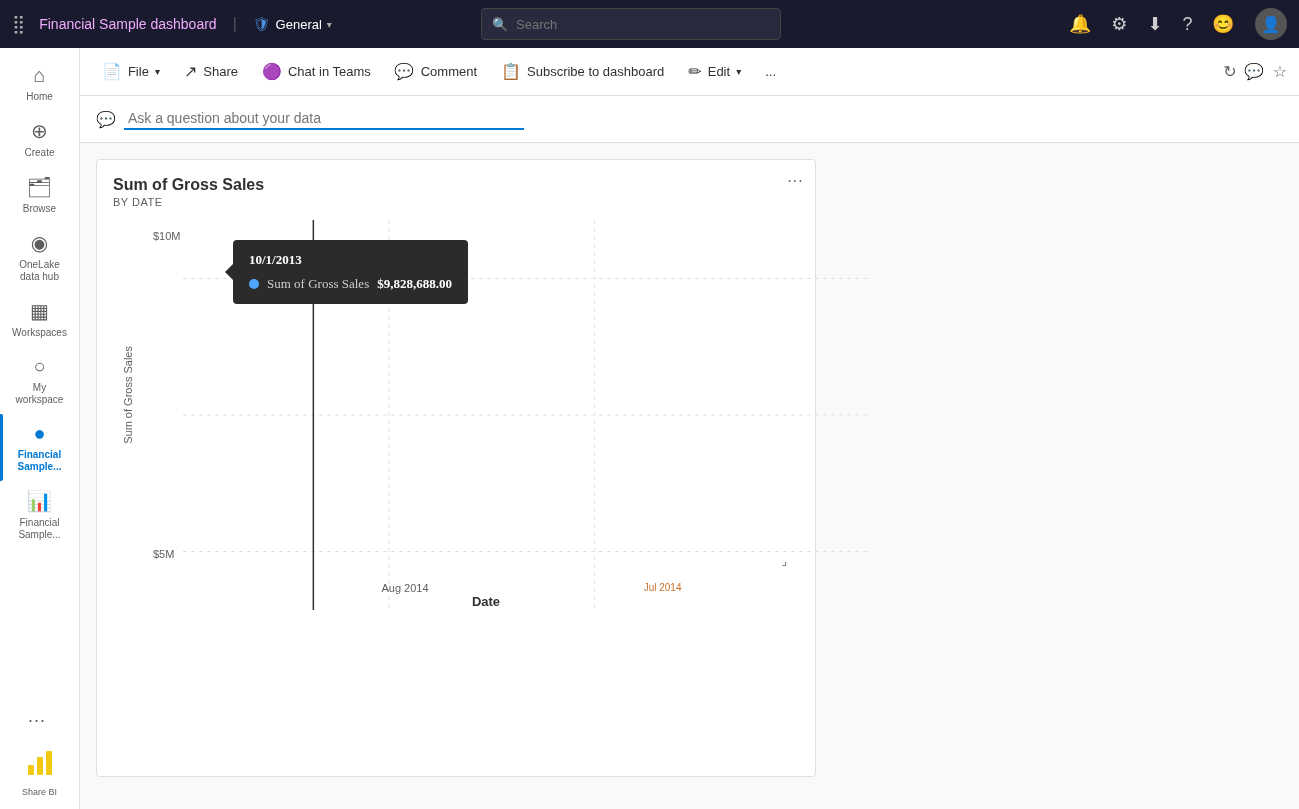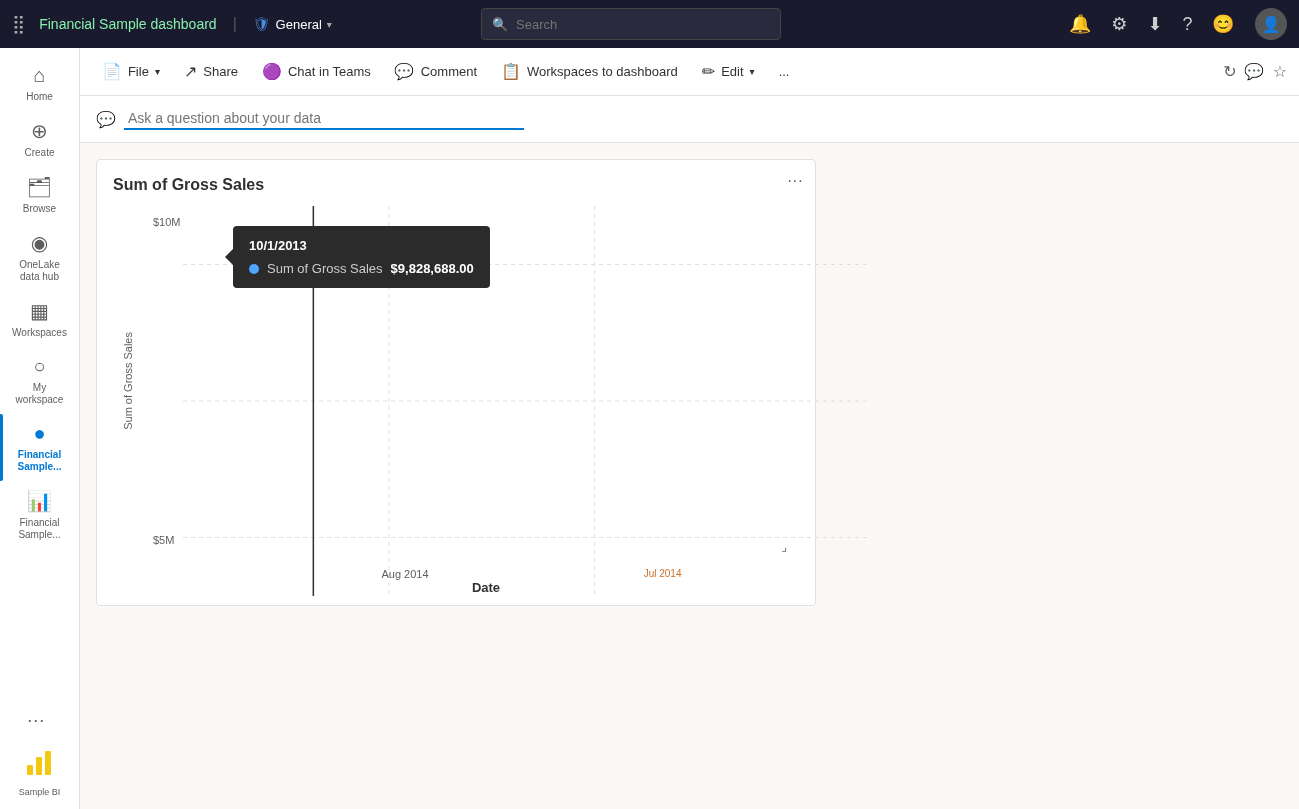--- a/index.html
+++ b/index.html
@@ -9,21 +9,21 @@
     .top-bar {
       height: 48px;
       background: #1a1a2e;
       display: flex;
       align-items: center;
       padding: 0 12px;
       gap: 10px;
       flex-shrink: 0;
     }
     .top-bar-dots { color: #aaa; font-size: 18px; cursor: pointer; margin-right: 4px; }
-    .app-title { color: #86efac; font-size: 14px; white-space: nowrap; }
+    .app-title { color: #f0abfc; font-size: 14px; white-space: nowrap; }
     .top-bar-divider { color: #555; margin: 0 6px; }
     .workspace-badge {
       display: flex; align-items: center; gap: 5px;
       color: #fff; font-size: 13px; cursor: pointer;
     }
     .shield-icon-wrap { color: #4a90e2; font-size: 14px; }
     .chevron-down { font-size: 10px; color: #aaa; }
     .search-bar {
       flex: 1; max-width: 300px; margin: 0 auto;
       background: #2a2a3e; border: 1px solid #444; border-radius: 4px;
@@ -99,36 +99,36 @@
       outline: none; font-size: 14px; color: #323130; padding: 2px 4px;
       background: transparent;
     }
 
     
     .dashboard { flex: 1; padding: 16px; overflow: auto; background: #faf9f8; }
 
     
     .chart-tile {
       background: #fff; border: 1px solid #e0e0e0; border-radius: 4px;
-      padding: 16px; width: 720px; height: 447px; position: relative;
+      padding: 16px; width: 720px; height: 618px; position: relative;
     }
     .chart-title { font-size: 16px; font-weight: 600; color: #323130; }
     .chart-subtitle { font-size: 11px; color: #605e5c; letter-spacing: 0.5px; margin-top: 2px; }
     .chart-more { position: absolute; top: 12px; right: 12px; color: #605e5c; cursor: pointer; font-size: 16px; }
 
     .chart-area { position: relative; margin-top: 12px; width: 100%; height: 390px; }
 
     
     .chart-svg { width: 100%; height: 100%; }
 
     
     .tooltip-box {
       position: absolute; top: 20px; left: 120px;
       background: #2b2b2b; color: #fff; border-radius: 4px;
-      padding: 12px 16px; min-width: 200px; pointer-events: none;
+      padding: 12px 16px; min-width: 200px; pointer-events: none; font-family: Liberation Serif, serif;
     }
     .tooltip-date { font-size: 13px; font-weight: 600; margin-bottom: 8px; }
     .tooltip-row { display: flex; align-items: center; gap: 8px; font-size: 13px; }
     .tooltip-dot { width: 10px; height: 10px; border-radius: 50%; background: #4da6ff; flex-shrink: 0; }
     .tooltip-label { color: #ccc; }
     .tooltip-value { font-weight: 600; margin-left: auto; }
     .tooltip-arrow {
       position: absolute; left: -8px; top: 50%; transform: translateY(-50%);
       width: 0; height: 0;
       border-top: 8px solid transparent;
@@ -204,21 +204,21 @@
     </div>
     <div class="sidebar-bottom">
       <div class="sidebar-dots">···</div>
       <div class="power-bi-logo">
         <svg width="32" height="32" viewBox="0 0 32 32">
           <rect x="4" y="18" width="6" height="10" fill="#f2c811" rx="1"></rect>
           <rect x="13" y="10" width="6" height="18" fill="#f2c811" rx="1"></rect>
           <rect x="22" y="4" width="6" height="24" fill="#f2c811" rx="1"></rect>
         </svg>
       </div>
-      <span style="font-size:9px;color:#605e5c;text-align:center;display:block;padding-bottom:4px;">Sample BI</span>
+      <span style="font-size:9px;color:#605e5c;text-align:center;display:block;padding-bottom:4px;">Share BI</span>
     </div>
   </div>
 
   <div class="content-area">
 
     <div class="toolbar">
       <button class="toolbar-btn">
         <span class="toolbar-icon">📄</span>
         <span>File</span>
         <span style="font-size:10px;">▾</span>
@@ -230,21 +230,21 @@
       <button class="toolbar-btn">
         <span class="toolbar-icon" style="color:#6264a7;">🟣</span>
         <span>Chat in Teams</span>
       </button>
       <button class="toolbar-btn">
         <span class="toolbar-icon">💬</span>
         <span>Comment</span>
       </button>
       <button class="toolbar-btn">
         <span class="toolbar-icon">📋</span>
-        <span>Workspaces to dashboard</span>
+        <span>Subscribe to dashboard</span>
       </button>
       <button class="toolbar-btn">
         <span class="toolbar-icon">✏</span>
         <span>Edit</span>
         <span style="font-size:10px;">▾</span>
       </button>
       <button class="toolbar-btn">
         <span>...</span>
       </button>
       <div class="toolbar-right">
@@ -255,20 +255,21 @@
     </div>
 
     <div class="qa-bar">
       <span class="qa-icon">💬</span>
       <input class="qa-input" type="text" placeholder="Ask a question about your data" style="">
     </div>
 
     <div class="dashboard">
       <div class="chart-tile">
         <div class="chart-title">Sum of Gross Sales</div>
+        <div class="chart-subtitle">BY DATE</div>
         <span class="chart-more">···</span>
 
         <div class="chart-area">
 
           <div style="position:absolute;left:0;top:0;bottom:40px;width:30px;display:flex;align-items:center;justify-content:center;">
             <span style="font-size:11px;color:#605e5c;writing-mode:vertical-rl;transform:rotate(180deg);">Sum of Gross Sales</span>
           </div>
 
           <div style="position:absolute;left:30px;top:0;bottom:40px;width:40px;display:flex;flex-direction:column;justify-content:space-between;padding:10px 0;margin-left:10px;">
             <span style="font-size:11px;color:#605e5c;">$10M</span>

